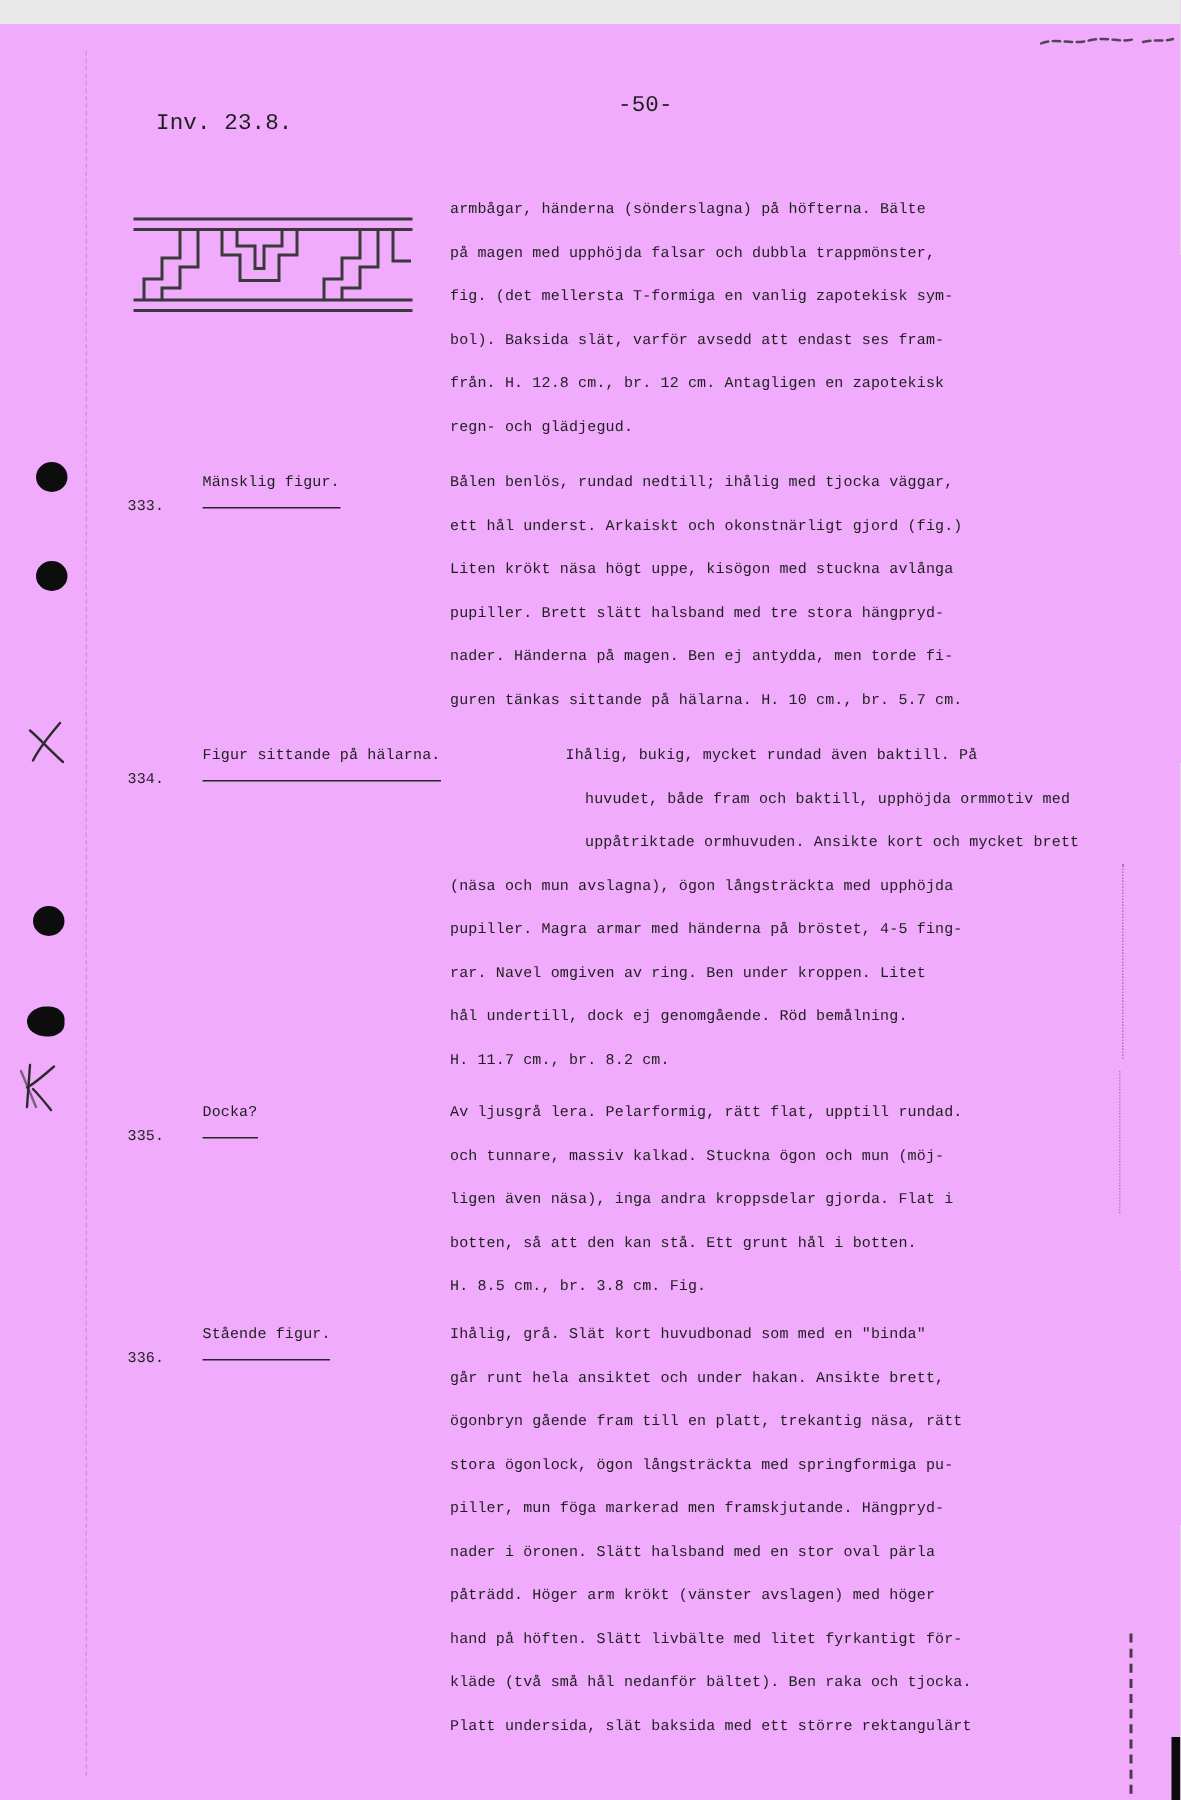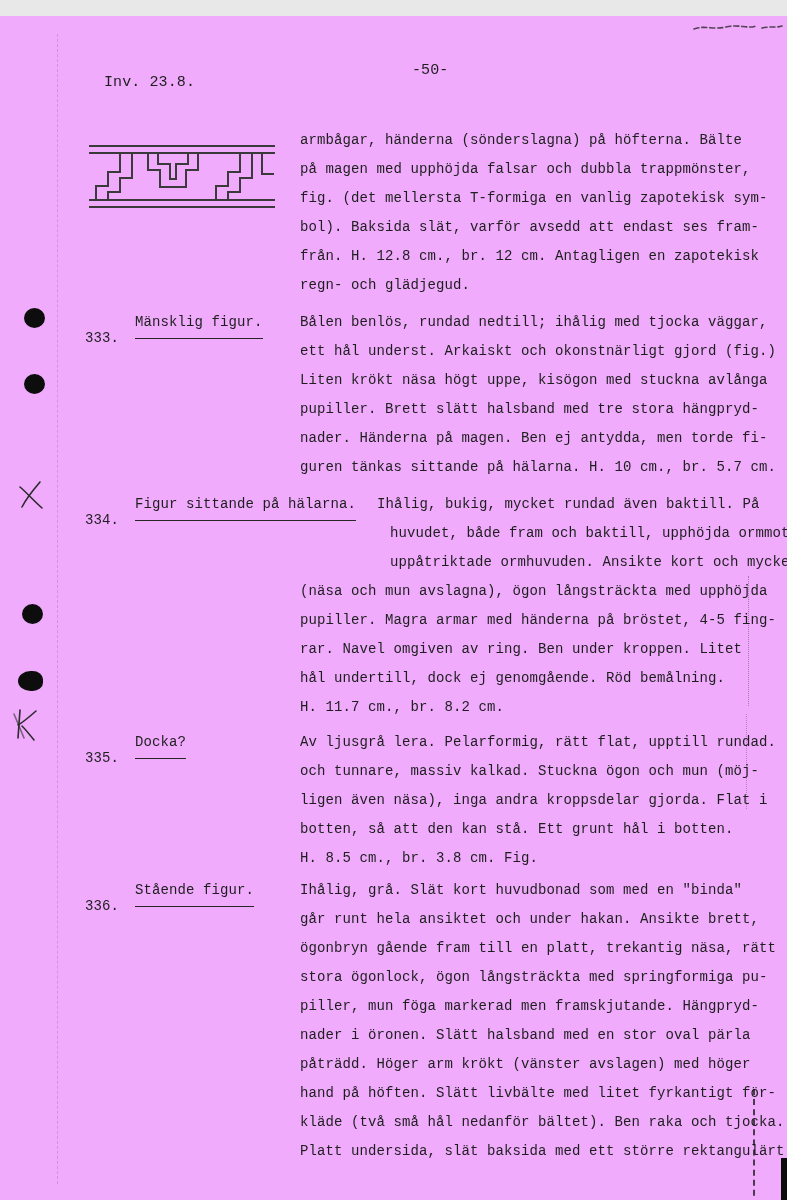--- a/index.html
+++ b/index.html
@@ -2,21 +2,21 @@
 <html><head>
 <meta charset="utf-8">
 <style>
   html,body{margin:0;padding:0;background:#e8e8e8;}
   .page{
     position:relative;width:787px;height:1200px;margin:16px auto;
     background:#f0abfc;overflow:hidden;
     font-family:"Liberation Mono","DejaVu Sans Mono",monospace;
     color:#1e1e1e;
   }
-  .typed{font-size:14px;line-height:29px;white-space:pre;letter-spacing:0.1px;}
+  .typed{font-size:10px;line-height:29px;white-space:pre;letter-spacing:0.1px;}
   .inv-label{position:absolute;left:104px;top:52px;font-size:15px;}
   .page-number{position:absolute;left:412px;top:40px;font-size:15px;}
   .corner-scribble{position:absolute;left:692px;top:4px;width:92px;height:14px;}
   .fret-figure{position:absolute;left:86px;top:124px;width:192px;height:76px;}
   .intro{position:absolute;left:300px;top:110px;width:480px;}
   .para-line{white-space:pre;}
   .entry-block{position:absolute;left:0;width:787px;}
   .entry-number{position:absolute;left:85px;top:16px;}
   .entry-title{position:absolute;left:135px;top:0;border-bottom:1.5px solid #262626;padding-bottom:1px;}
   .entry-line{position:absolute;white-space:pre;text-align:center;}

